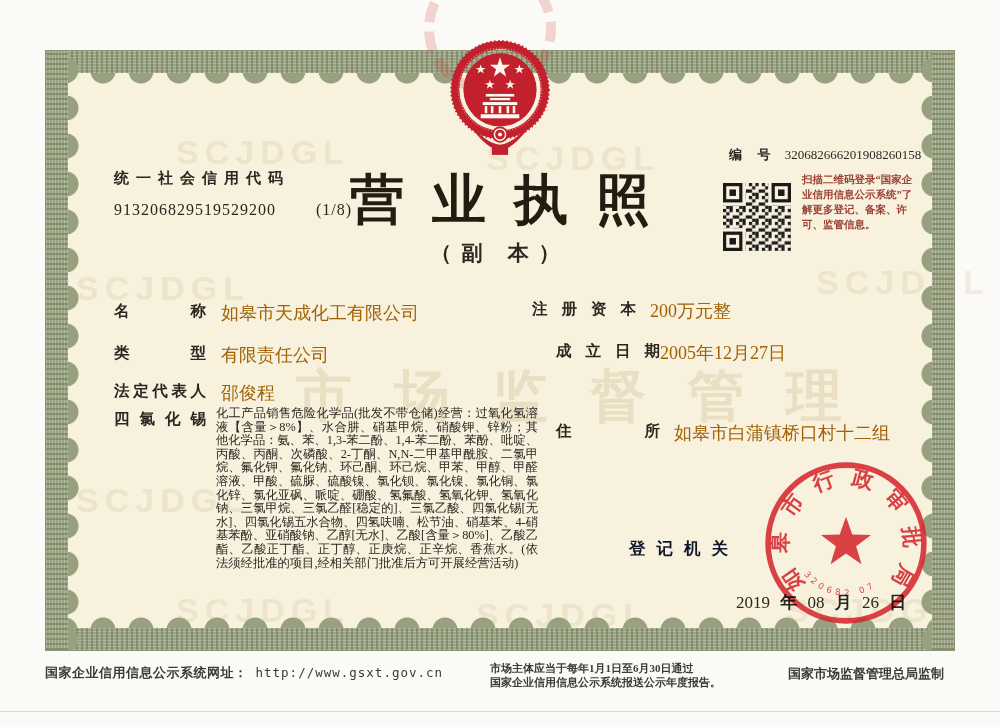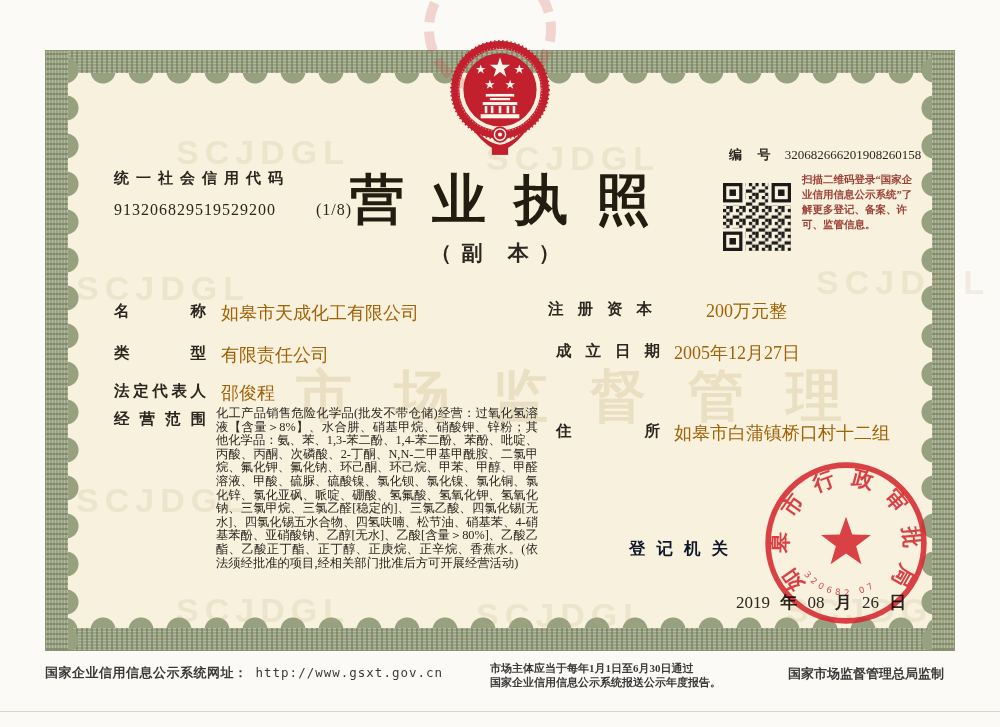--- a/index.html
+++ b/index.html
@@ -178,31 +178,31 @@
       </div>
       <div class="abs frow" style="left:68px; top:292px;">
         <span class="flabel flabel-l">类型</span>
         <span class="fvalue" style="margin-left:15px;">有限责任公司</span>
       </div>
       <div class="abs frow" style="left:68px; top:330px;">
         <span class="flabel flabel-l">法定代表人</span>
         <span class="fvalue" style="margin-left:15px;">邵俊程</span>
       </div>
       <div class="abs" style="left:68px; top:358px;">
-        <span class="flabel flabel-l">经营范围</span>
+        <span class="flabel flabel-l">四氯化锡</span>
       </div>
       <div class="abs scope-value">化工产品销售危险化学品(批发不带仓储)经营：过氧化氢溶液【含量＞8%】、水合肼、硝基甲烷、硝酸钾、锌粉；其他化学品：氨、苯、1,3-苯二酚、1,4-苯二酚、苯酚、吡啶、丙酸、丙酮、次磷酸、2-丁酮、N,N-二甲基甲酰胺、二氯甲烷、氟化钾、氟化钠、环己酮、环己烷、甲苯、甲醇、甲醛溶液、甲酸、硫脲、硫酸镍、氯化钡、氯化镍、氯化铜、氯化锌、氯化亚砜、哌啶、硼酸、氢氟酸、氢氧化钾、氢氧化钠、三氯甲烷、三氯乙醛[稳定的]、三氯乙酸、四氯化锡[无水]、四氯化锡五水合物、四氢呋喃、松节油、硝基苯、4-硝基苯酚、亚硝酸钠、乙醇[无水]、乙酸[含量＞80%]、乙酸乙酯、乙酸正丁酯、正丁醇、正庚烷、正辛烷、香蕉水。(依法须经批准的项目,经相关部门批准后方可开展经营活动)</div>
 
-      <div class="abs frow" style="left:502px; top:248px;gap:40px;">
+      <div class="abs frow" style="left:486px; top:248px;">
         <span class="flabel flabel-r">注册资本</span>
         <span class="fvalue" style="margin-left:14px;">200万元整</span>
       </div>
       <div class="abs frow" style="left:510px; top:290px;">
         <span class="flabel flabel-r">成立日期</span>
-        <span class="fvalue" style="margin-left:14px;">2005年12月27日</span>
+        <span class="fvalue" style="">2005年12月27日</span>
       </div>
       <div class="abs frow" style="left:510px; top:370px;">
         <span class="flabel flabel-r">住所</span>
         <span class="fvalue" style="margin-left:14px;">如皋市白蒲镇桥口村十二组</span>
       </div>
 
       <div class="abs registry">登记机关</div>
       <div class="abs dateline">
         <span>2019</span>
         <span class="cjk">年</span>

